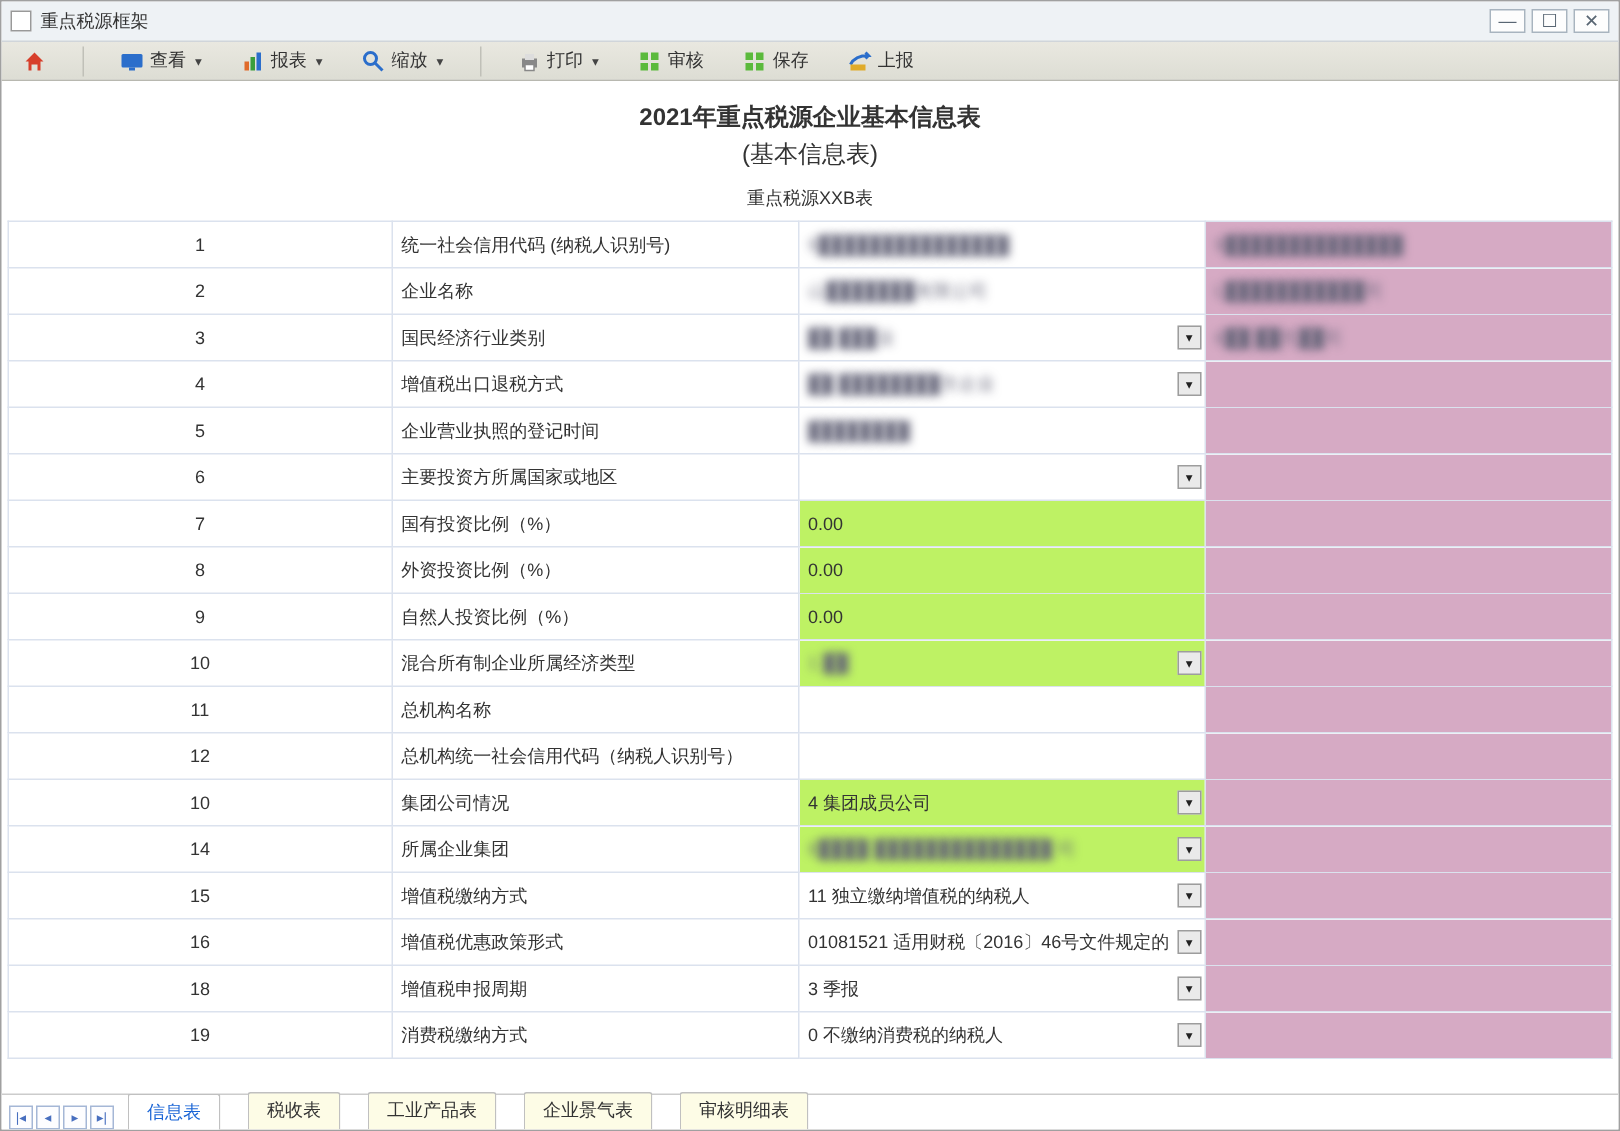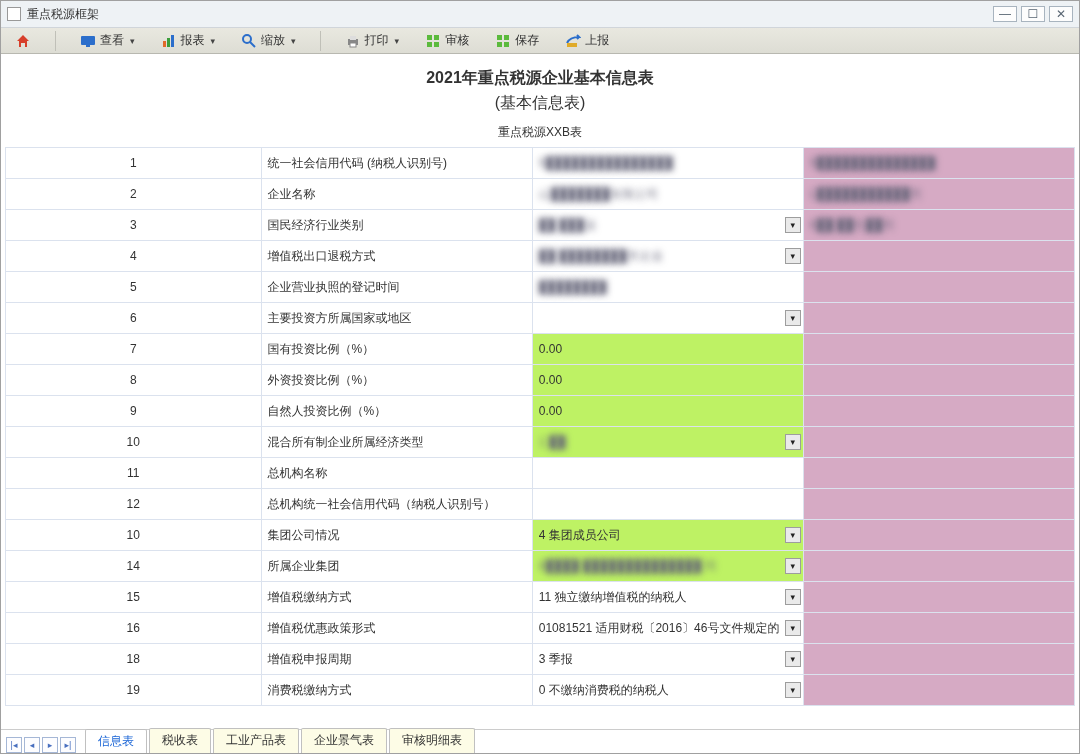--- a/index.html
+++ b/index.html
@@ -24,21 +24,21 @@
   table.form td { border: 1px solid #dbe2ee; height: 31px; padding: 0 6px; vertical-align: middle; overflow: hidden; white-space: nowrap; text-overflow: ellipsis; }
   .col-num { width: 230px; text-align: center; }
   .col-label { width: 244px; }
   .col-val { width: 244px; position: relative; }
   .col-cmp { background: #d6aac4; }
   .editable { background: #bef264; }
   .dd-btn { position: absolute; right: 2px; top: 50%; transform: translateY(-50%); width: 16px; height: 16px; background: #eaeaea; border: 1px solid #9d9d9d; display: flex; align-items: center; justify-content: center; font-size: 9px; color: #222; cursor: pointer; }
   .tabs { height: 24px; background: #fff; display: flex; align-items: flex-end; padding-left: 4px; border-top: 1px solid #ccc; }
   .nav-btns { display: flex; align-items: center; margin-right: 8px; }
   .nav-btn { width: 16px; height: 16px; border: 1px solid #a5b7d6; background: #fdfdff; margin: 0 1px; display: flex; align-items: center; justify-content: center; font-size: 9px; color: #486fbf; cursor: pointer; }
-  .tab { padding: 3px 12px; border: 1px solid #c0c0c0; border-bottom: none; background: #fdfce6; margin-right: 2px; cursor: pointer; border-radius: 2px 2px 0 0; }
+  .tab { padding: 3px 12px; border: 1px solid #c0c0c0; border-bottom: none; background: #fdfce6; margin-right: 18px; cursor: pointer; border-radius: 2px 2px 0 0; }
   .tab.active { color: #1a65d6; background: #fff; border-bottom: 1px solid #fff; position: relative; top: 1px; }
   .blurred { color: transparent; text-shadow: 0 0 6px rgba(100,100,120,0.9); filter: blur(0.3px); }
 </style>
 </head>
 <body>
 
 <div class="app">
 
   <div class="titlebar">
     <div class="title-icon"></div>

